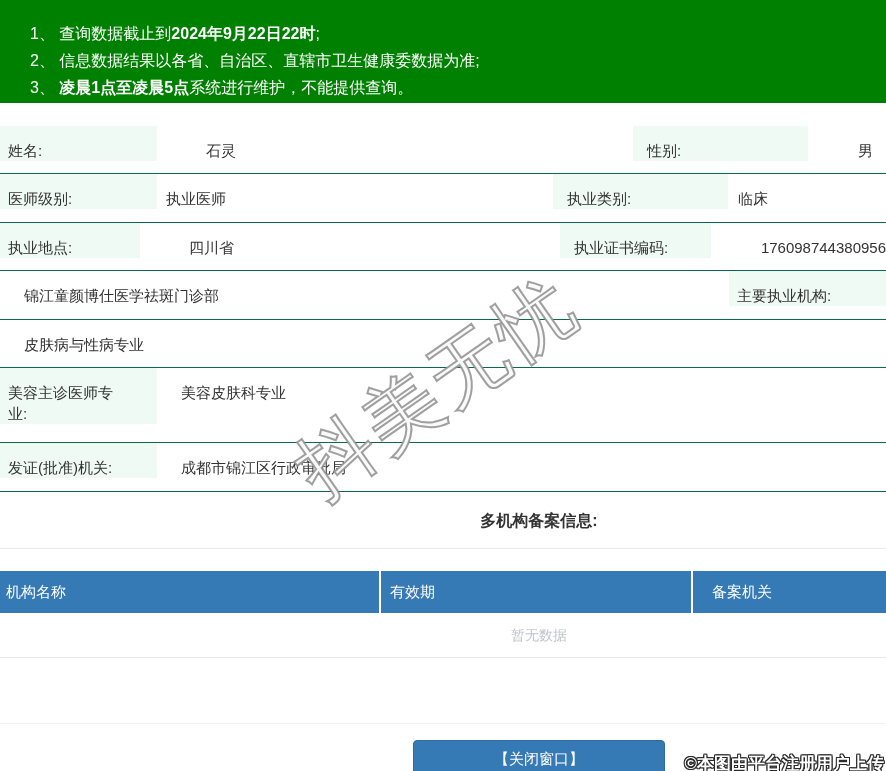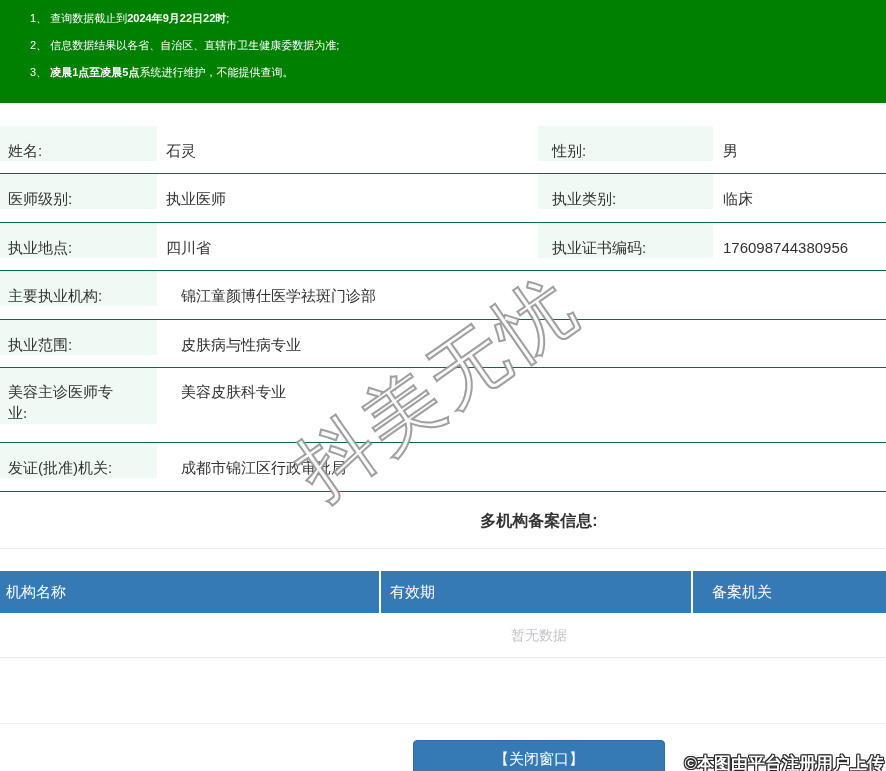--- a/index.html
+++ b/index.html
@@ -9,32 +9,32 @@
     --blue:#3579b5;
     --text:#333333;
     --muted:#c0c4cc;
     --divider:#e9e9e9;
   }
   *{margin:0;padding:0;box-sizing:border-box;}
   body{font-family:"Liberation Sans",sans-serif;background:#fff;}
   .page{position:relative;width:886px;height:771px;overflow:hidden;background:#fff;}
 
   
-  .notice-bar{position:absolute;left:0;top:0;width:886px;height:103px;background:var(--green);color:#fff;padding:5px 10px 0 30px;font-size:11px;}
+  .notice-bar{position:absolute;left:0;top:0;width:886px;height:103px;background:var(--green);color:#fff;padding:20px 10px 0 30px;font-size:16px;}
   .notice-line{line-height:27px;white-space:nowrap;}
   .notice-line b{font-weight:bold;}
 
   
   .profile-table{position:absolute;left:0;top:126px;width:886px;color:var(--text);font-size:15px;}
   .p-row{display:flex;border-bottom:1px solid var(--row-border);align-items:flex-start;}
-  .r48{height:48px;} .r49{height:49px;} .r75{height:75px;font-family:Liberation Serif, serif;}
+  .r48{height:48px;gap:40px;} .r49{height:49px;} .r75{height:75px;}
   .cell{padding-top:14px;line-height:21px;}
   .lbl1{width:157px;background:var(--mint);padding-left:8px;padding-right:36px;}
   .val1{width:381px;padding-left:9px;}
-  .lbl2{width:175px;background:var(--mint);padding-left:14px;}
+  .lbl2{width:175px;background:var(--mint);padding-left:14px;margin-left:15px;}
   .val2{flex:1;padding-left:10px;}
   .valwide{flex:1;padding-left:24px;}
 
   
   .wm-diagonal{position:absolute;left:275px;top:337px;width:340px;height:90px;line-height:90px;
     transform:rotate(-35deg);font-size:76px;letter-spacing:4px;white-space:nowrap;
     color:rgba(255,255,255,0.92);-webkit-text-stroke:2px rgba(145,145,145,0.85);
     text-shadow:0 0 1px rgba(120,120,120,0.5);z-index:5;pointer-events:none;}
 
   
@@ -83,25 +83,24 @@
       <div class="cell lbl2">执业类别:</div>
       <div class="cell val2">临床</div>
     </div>
     <div class="p-row r48">
       <div class="cell lbl1">执业地点:</div>
       <div class="cell val1">四川省</div>
       <div class="cell lbl2">执业证书编码:</div>
       <div class="cell val2">176098744380956</div>
     </div>
     <div class="p-row r49">
+      <div class="cell valwide">锦江童颜博仕医学祛斑门诊部</div>
       <div class="cell lbl1">主要执业机构:</div>
-      <div class="cell valwide">锦江童颜博仕医学祛斑门诊部</div>
     </div>
     <div class="p-row r48">
-      <div class="cell lbl1">执业范围:</div>
       <div class="cell valwide">皮肤病与性病专业</div>
     </div>
     <div class="p-row r75">
       <div class="cell lbl1">美容主诊医师专业:</div>
       <div class="cell valwide">美容皮肤科专业</div>
     </div>
     <div class="p-row r49">
       <div class="cell lbl1">发证(批准)机关:</div>
       <div class="cell valwide">成都市锦江区行政审批局</div>
     </div>

